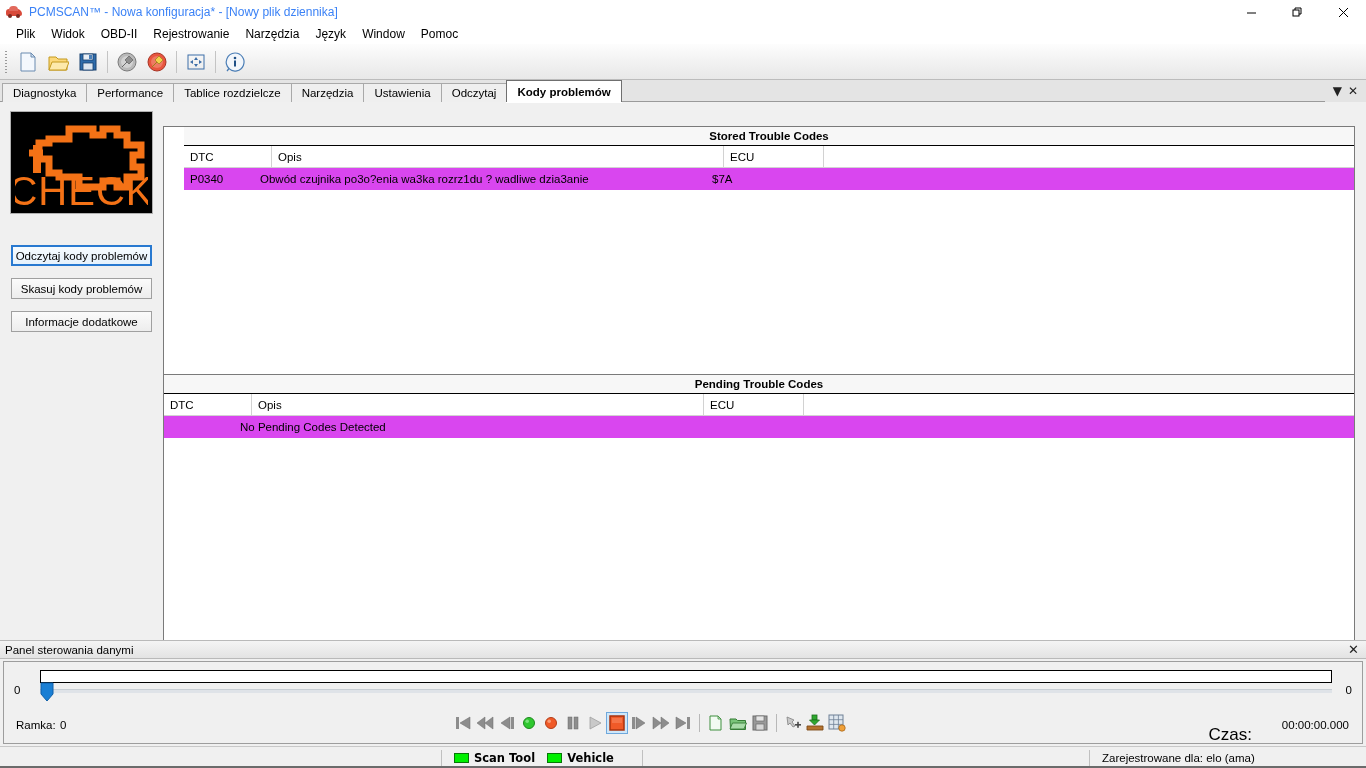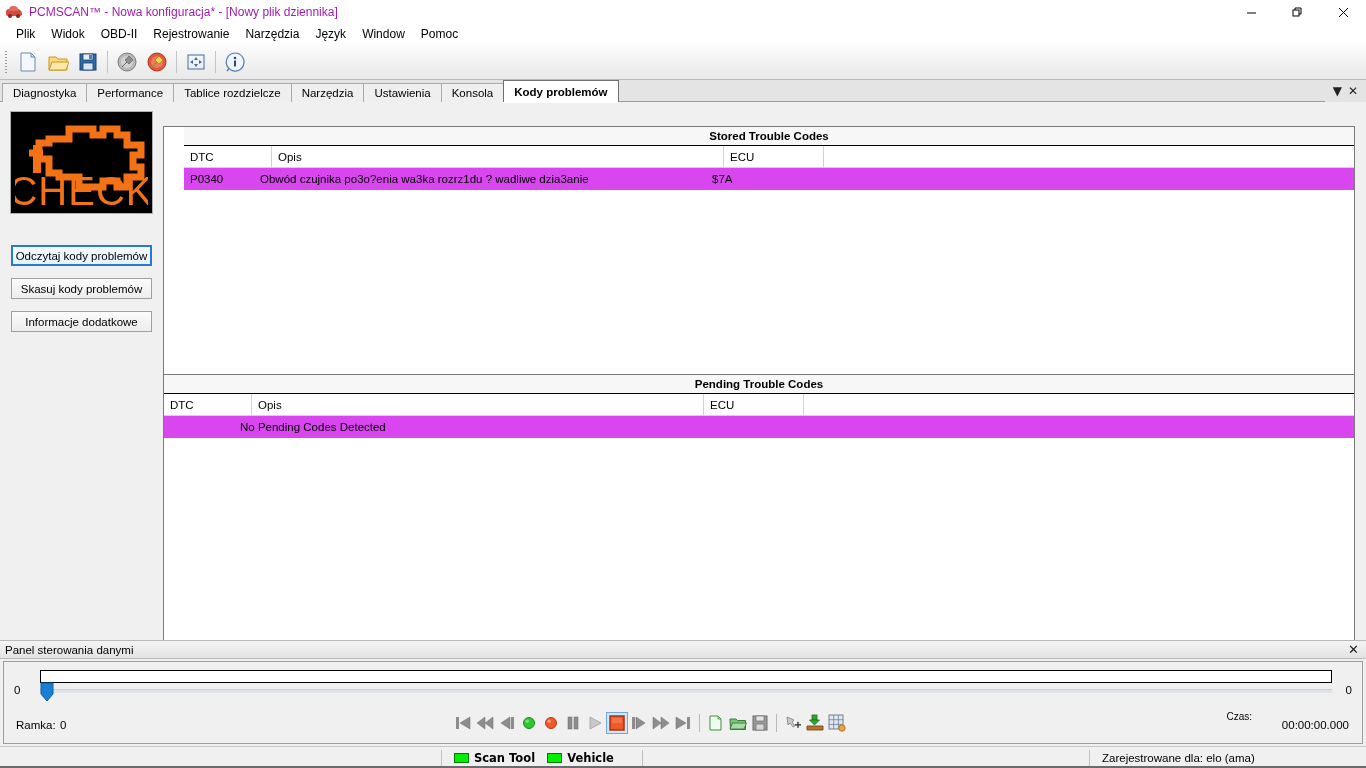--- a/index.html
+++ b/index.html
@@ -29,21 +29,21 @@
     position: absolute; left: 3px; top: 2px; width: 9px; height: 5px;
     background: #e2695c; border-radius: 4px 4px 0 0;
   }
   .car-w1, .car-w2 {
     position: absolute; top: 10px; width: 4px; height: 4px;
     background: #7a2a20; border-radius: 50%;
   }
   .car-w1 { left: 2px; }
   .car-w2 { left: 10px; }
   .titlebar .title-text {
-    font-size: 12px; color: #a21caf; white-space: nowrap;
+    font-size: 12px; color: #3b82f6; white-space: nowrap;
   }
   .win-buttons {
     position: absolute; right: 0; top: 0; height: 24px; display: flex;
   }
   .win-btn {
     width: 46px; height: 24px; display: flex; align-items: center;
     justify-content: center; font-size: 13px; color: #000;
     font-family: "DejaVu Sans", sans-serif; line-height: 1;
   }
 
@@ -207,21 +207,21 @@
   .slider-thumb {
     position: absolute; left: 36px; top: 16px; width: 14px; height: 20px;
   }
   .frame-label {
     position: absolute; left: 12px; top: 57px; font-size: 11.5px; color: #000;
   }
   .frame-value {
     position: absolute; left: 56px; top: 57px; font-size: 11.5px; color: #000;
   }
   .time-label {
-    position: absolute; right: 110px; top: 49px; font-size: 10px; color: #000;
+    position: absolute; right: 110px; top: 63px; font-size: 17px; color: #000;
   }
   .time-value {
     position: absolute; right: 13px; top: 57px; font-size: 11.5px; color: #000;
   }
   .transport {
     position: absolute; left: 452px; top: 710px; height: 26px;
     display: flex; align-items: center;
   }
   .tr-btn {
     width: 22px; height: 22px; display: flex; align-items: center;
@@ -362,21 +362,21 @@
   </div>
 </div>
 
 <div class="tabstrip">
   <div class="tabs">
     <div class="tab">Diagnostyka</div>
     <div class="tab">Performance</div>
     <div class="tab">Tablice rozdzielcze</div>
     <div class="tab">Narzędzia</div>
     <div class="tab">Ustawienia</div>
-    <div class="tab">Konsola</div>
+    <div class="tab">Odczytaj</div>
     <div class="tab active">Kody problemów</div>
   </div>
   <div class="tab-ctrls">
     <span class="tab-ctrl">▼</span>
     <span class="tab-ctrl">✕</span>
   </div>
 </div>
 
 <div class="content">
 

